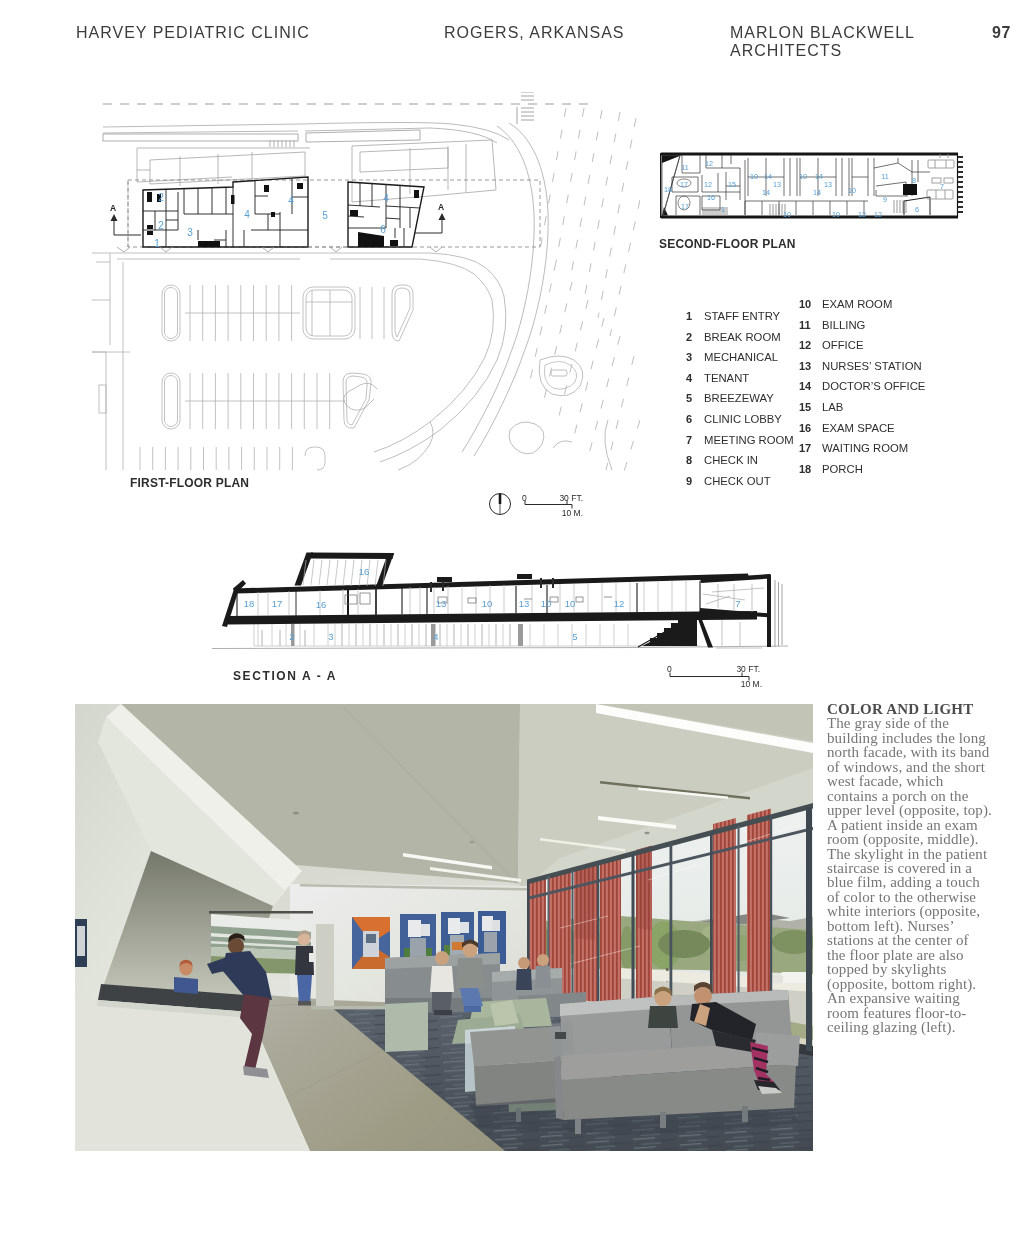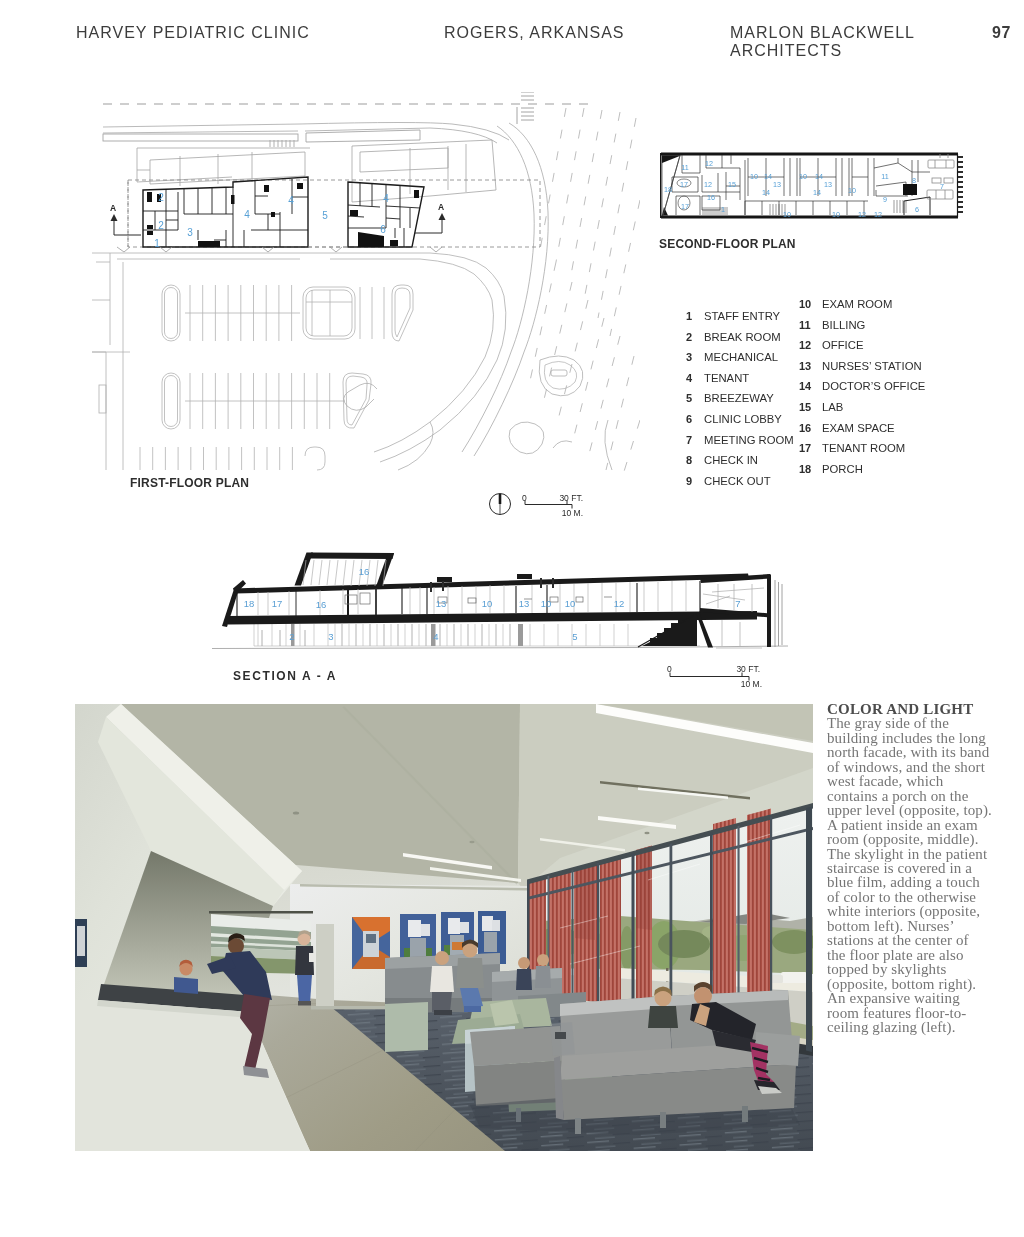--- a/index.html
+++ b/index.html
@@ -422,21 +422,21 @@
   </div>
 
   <div class="leg" style="left:799px;top:294px;">
     <div class="legrow"><span class="legnum" style="width:23px;">10</span><span class="legtxt">EXAM ROOM</span></div>
     <div class="legrow"><span class="legnum" style="width:23px;">11</span><span class="legtxt">BILLING</span></div>
     <div class="legrow"><span class="legnum" style="width:23px;">12</span><span class="legtxt">OFFICE</span></div>
     <div class="legrow"><span class="legnum" style="width:23px;">13</span><span class="legtxt">NURSES’ STATION</span></div>
     <div class="legrow"><span class="legnum" style="width:23px;">14</span><span class="legtxt">DOCTOR’S OFFICE</span></div>
     <div class="legrow"><span class="legnum" style="width:23px;">15</span><span class="legtxt">LAB</span></div>
     <div class="legrow"><span class="legnum" style="width:23px;">16</span><span class="legtxt">EXAM SPACE</span></div>
-    <div class="legrow"><span class="legnum" style="width:23px;">17</span><span class="legtxt">TENANT ROOM</span></div>
+    <div class="legrow"><span class="legnum" style="width:23px;">17</span><span class="legtxt">WAITING ROOM</span></div>
     <div class="legrow"><span class="legnum" style="width:23px;">18</span><span class="legtxt">PORCH</span></div>
   </div>
 
   <svg id="section" style="left:210px;top:535px;" width="580" height="155" viewBox="210 535 580 155" fill="none">
 
     <path d="M212,648.5 L420,648 L640,647.5 L788,646" stroke="#9a9a9a" stroke-width="0.8"></path>
 
     <g stroke="#bdbdbd" stroke-width="0.7">
       <line x1="258" y1="624" x2="258" y2="646"></line>
         <line x1="272" y1="624" x2="272" y2="646"></line>

